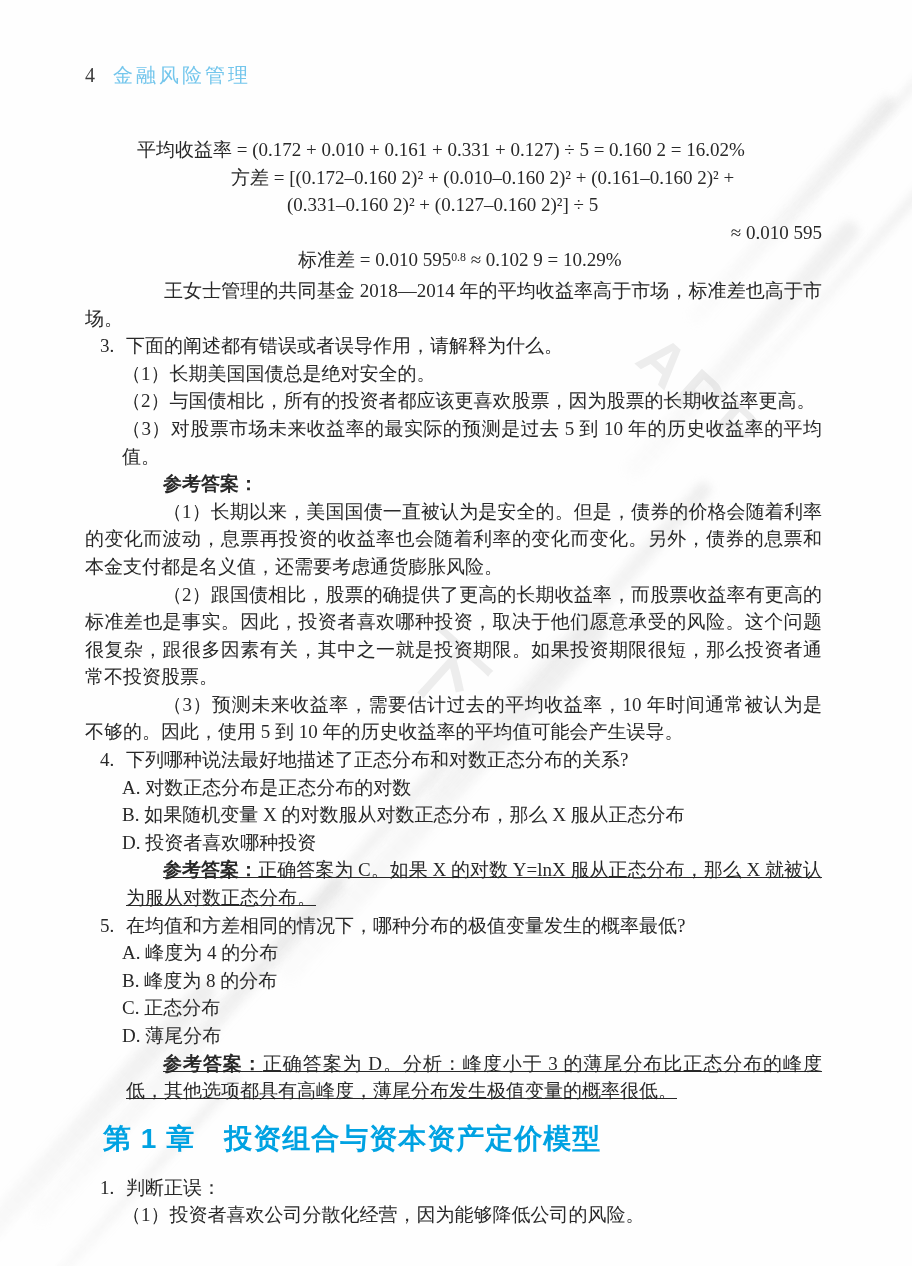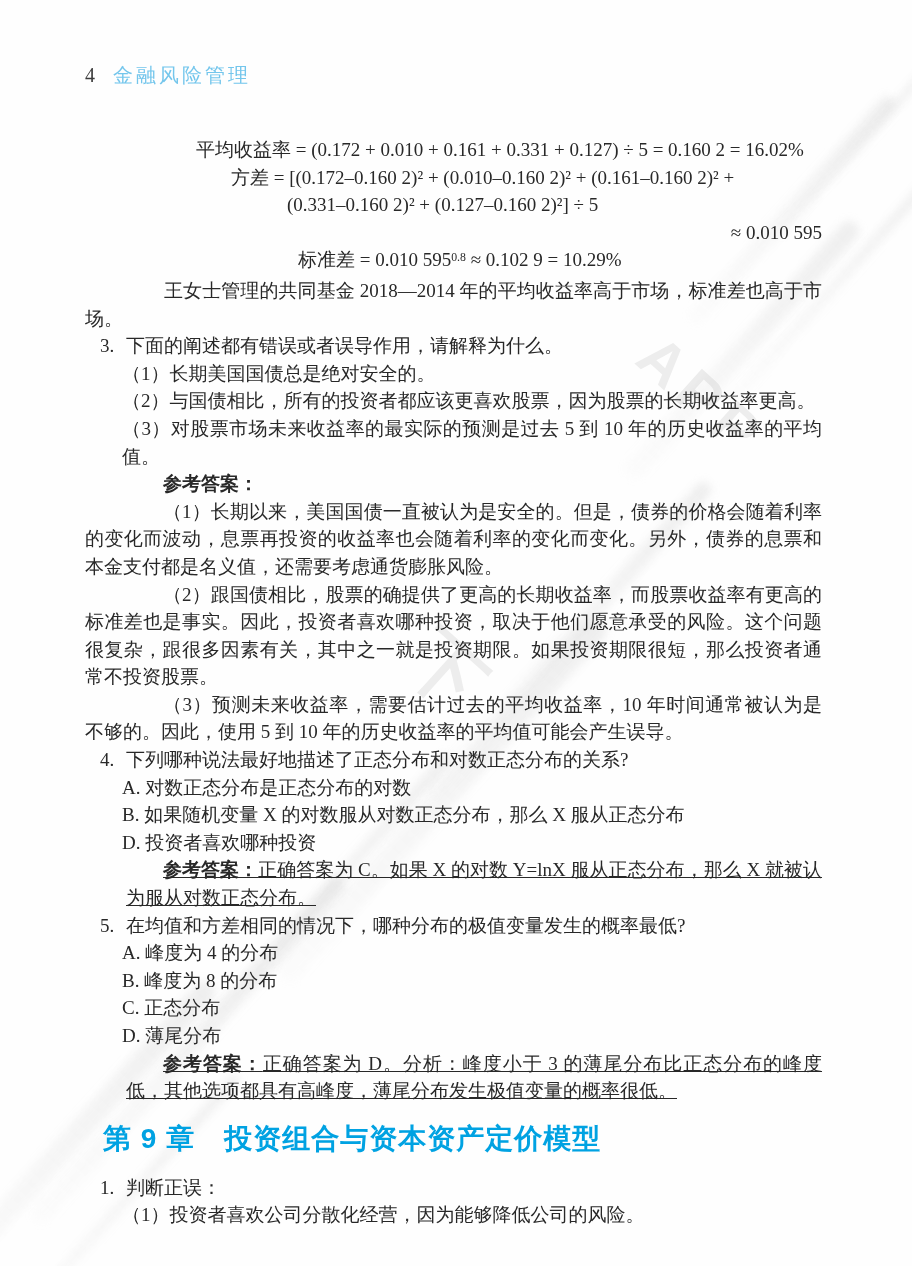--- a/index.html
+++ b/index.html
@@ -47,21 +47,21 @@
   .hdr .pnum{color:#3c3c3c;margin-right:18px;}
   .hdr .btitle{color:#74c6ec;letter-spacing:3px;}
 
   
   .content{
     position:absolute;top:136px;left:85px;width:737px;z-index:1;
     font-size:19px;line-height:27.6px;
     text-align:justify;
   }
   .fline{text-align:left;white-space:nowrap;}
-  .f1{margin-left:111px;}
+  .f1{margin-left:52px;}
   .f2{margin-left:146px;}
   .f3{margin-left:202px;}
   .f4{margin-left:181px;text-align:right;}
   .f5{margin-left:213px;}
   .sup{font-size:62%;position:relative;top:-0.45em;}
 
   .para-indent{text-indent:79px;}
 
   .item{display:flex;}
   .item .num{flex:none;width:26px;margin-left:15px;}
@@ -142,21 +142,21 @@
     <div class="item">
       <span class="num">5.</span>
       <span class="stem">在均值和方差相同的情况下，哪种分布的极值变量发生的概率最低?</span>
     </div>
     <div class="sub">A. 峰度为 4 的分布</div>
     <div class="sub">B. 峰度为 8 的分布</div>
     <div class="sub">C. 正态分布</div>
     <div class="sub">D. 薄尾分布</div>
     <div class="ansp2"><span class="blabel">参考答案：</span><span>正确答案为 D。分析：峰度小于 3 的薄尾分布比正态分布的峰度低，其他选项都具有高峰度，薄尾分布发生极值变量的概率很低。</span></div>
 
-    <div class="chapter">第 9 章　投资组合与资本资产定价模型</div>
+    <div class="chapter">第 1 章　投资组合与资本资产定价模型</div>
 
     <div class="item">
       <span class="num">1.</span>
       <span class="stem">判断正误：</span>
     </div>
     <div class="sub">（1）投资者喜欢公司分散化经营，因为能够降低公司的风险。</div>
 
   </div>
 </div>
 

